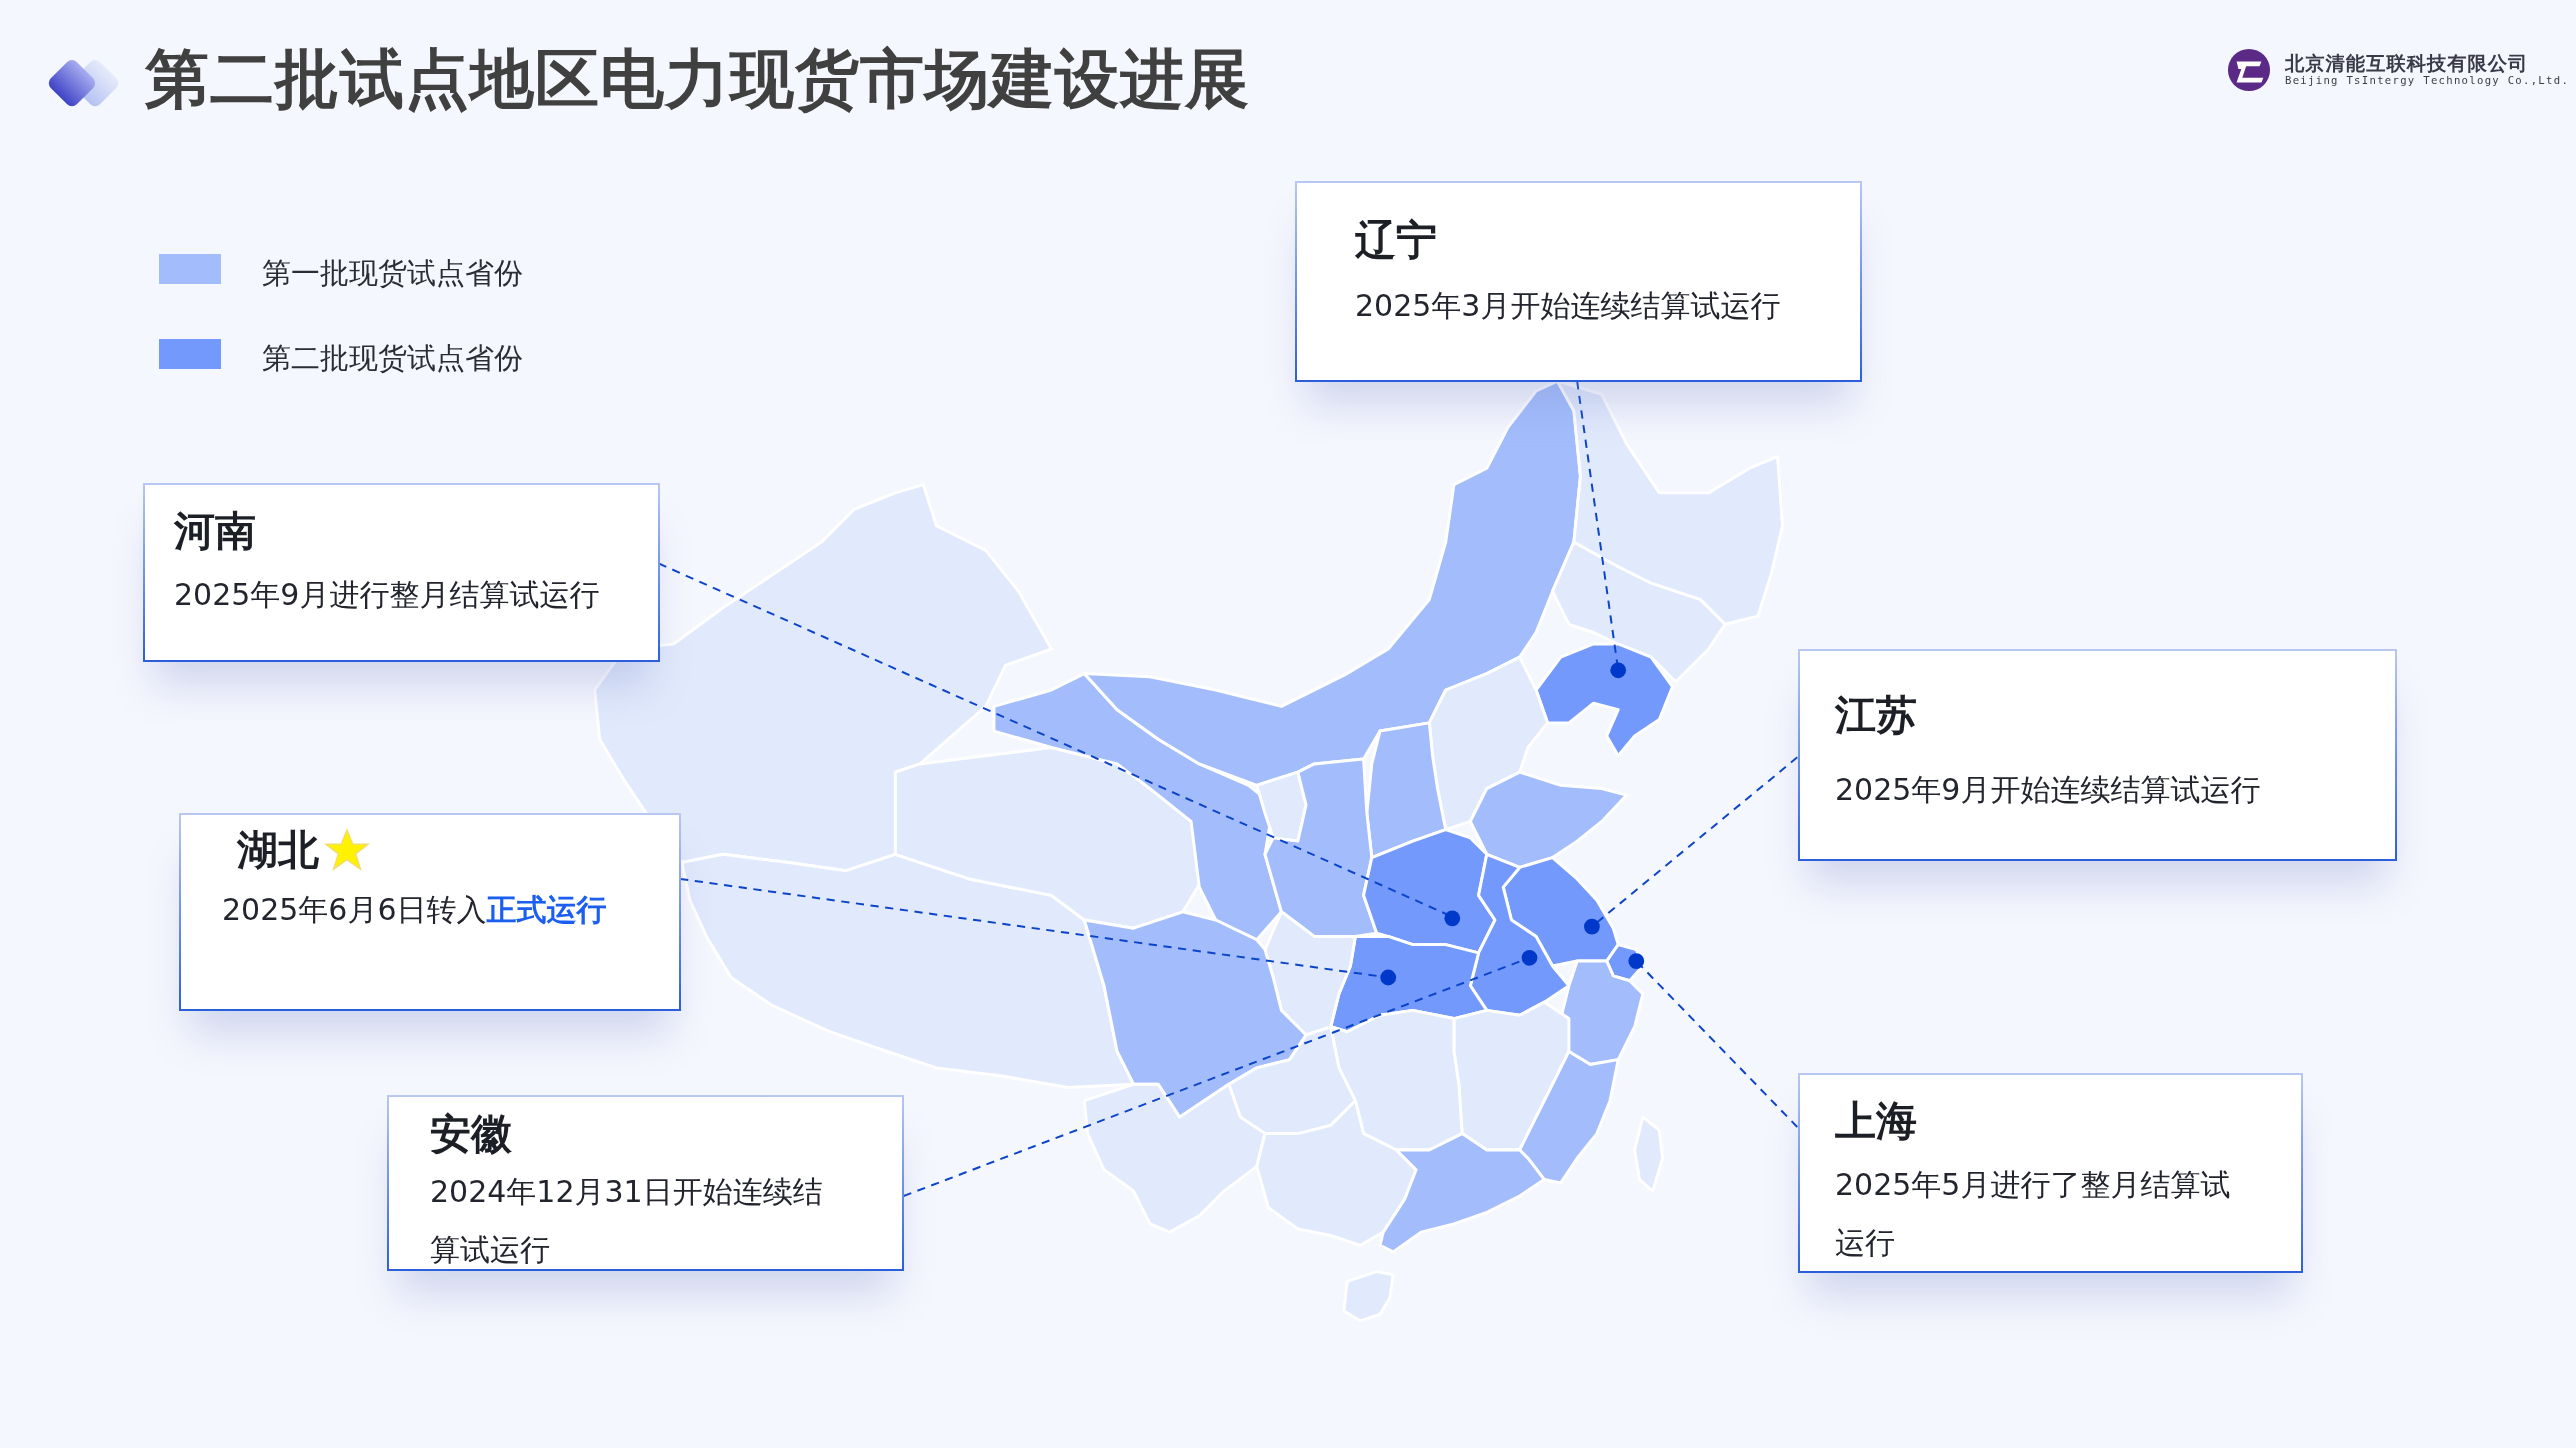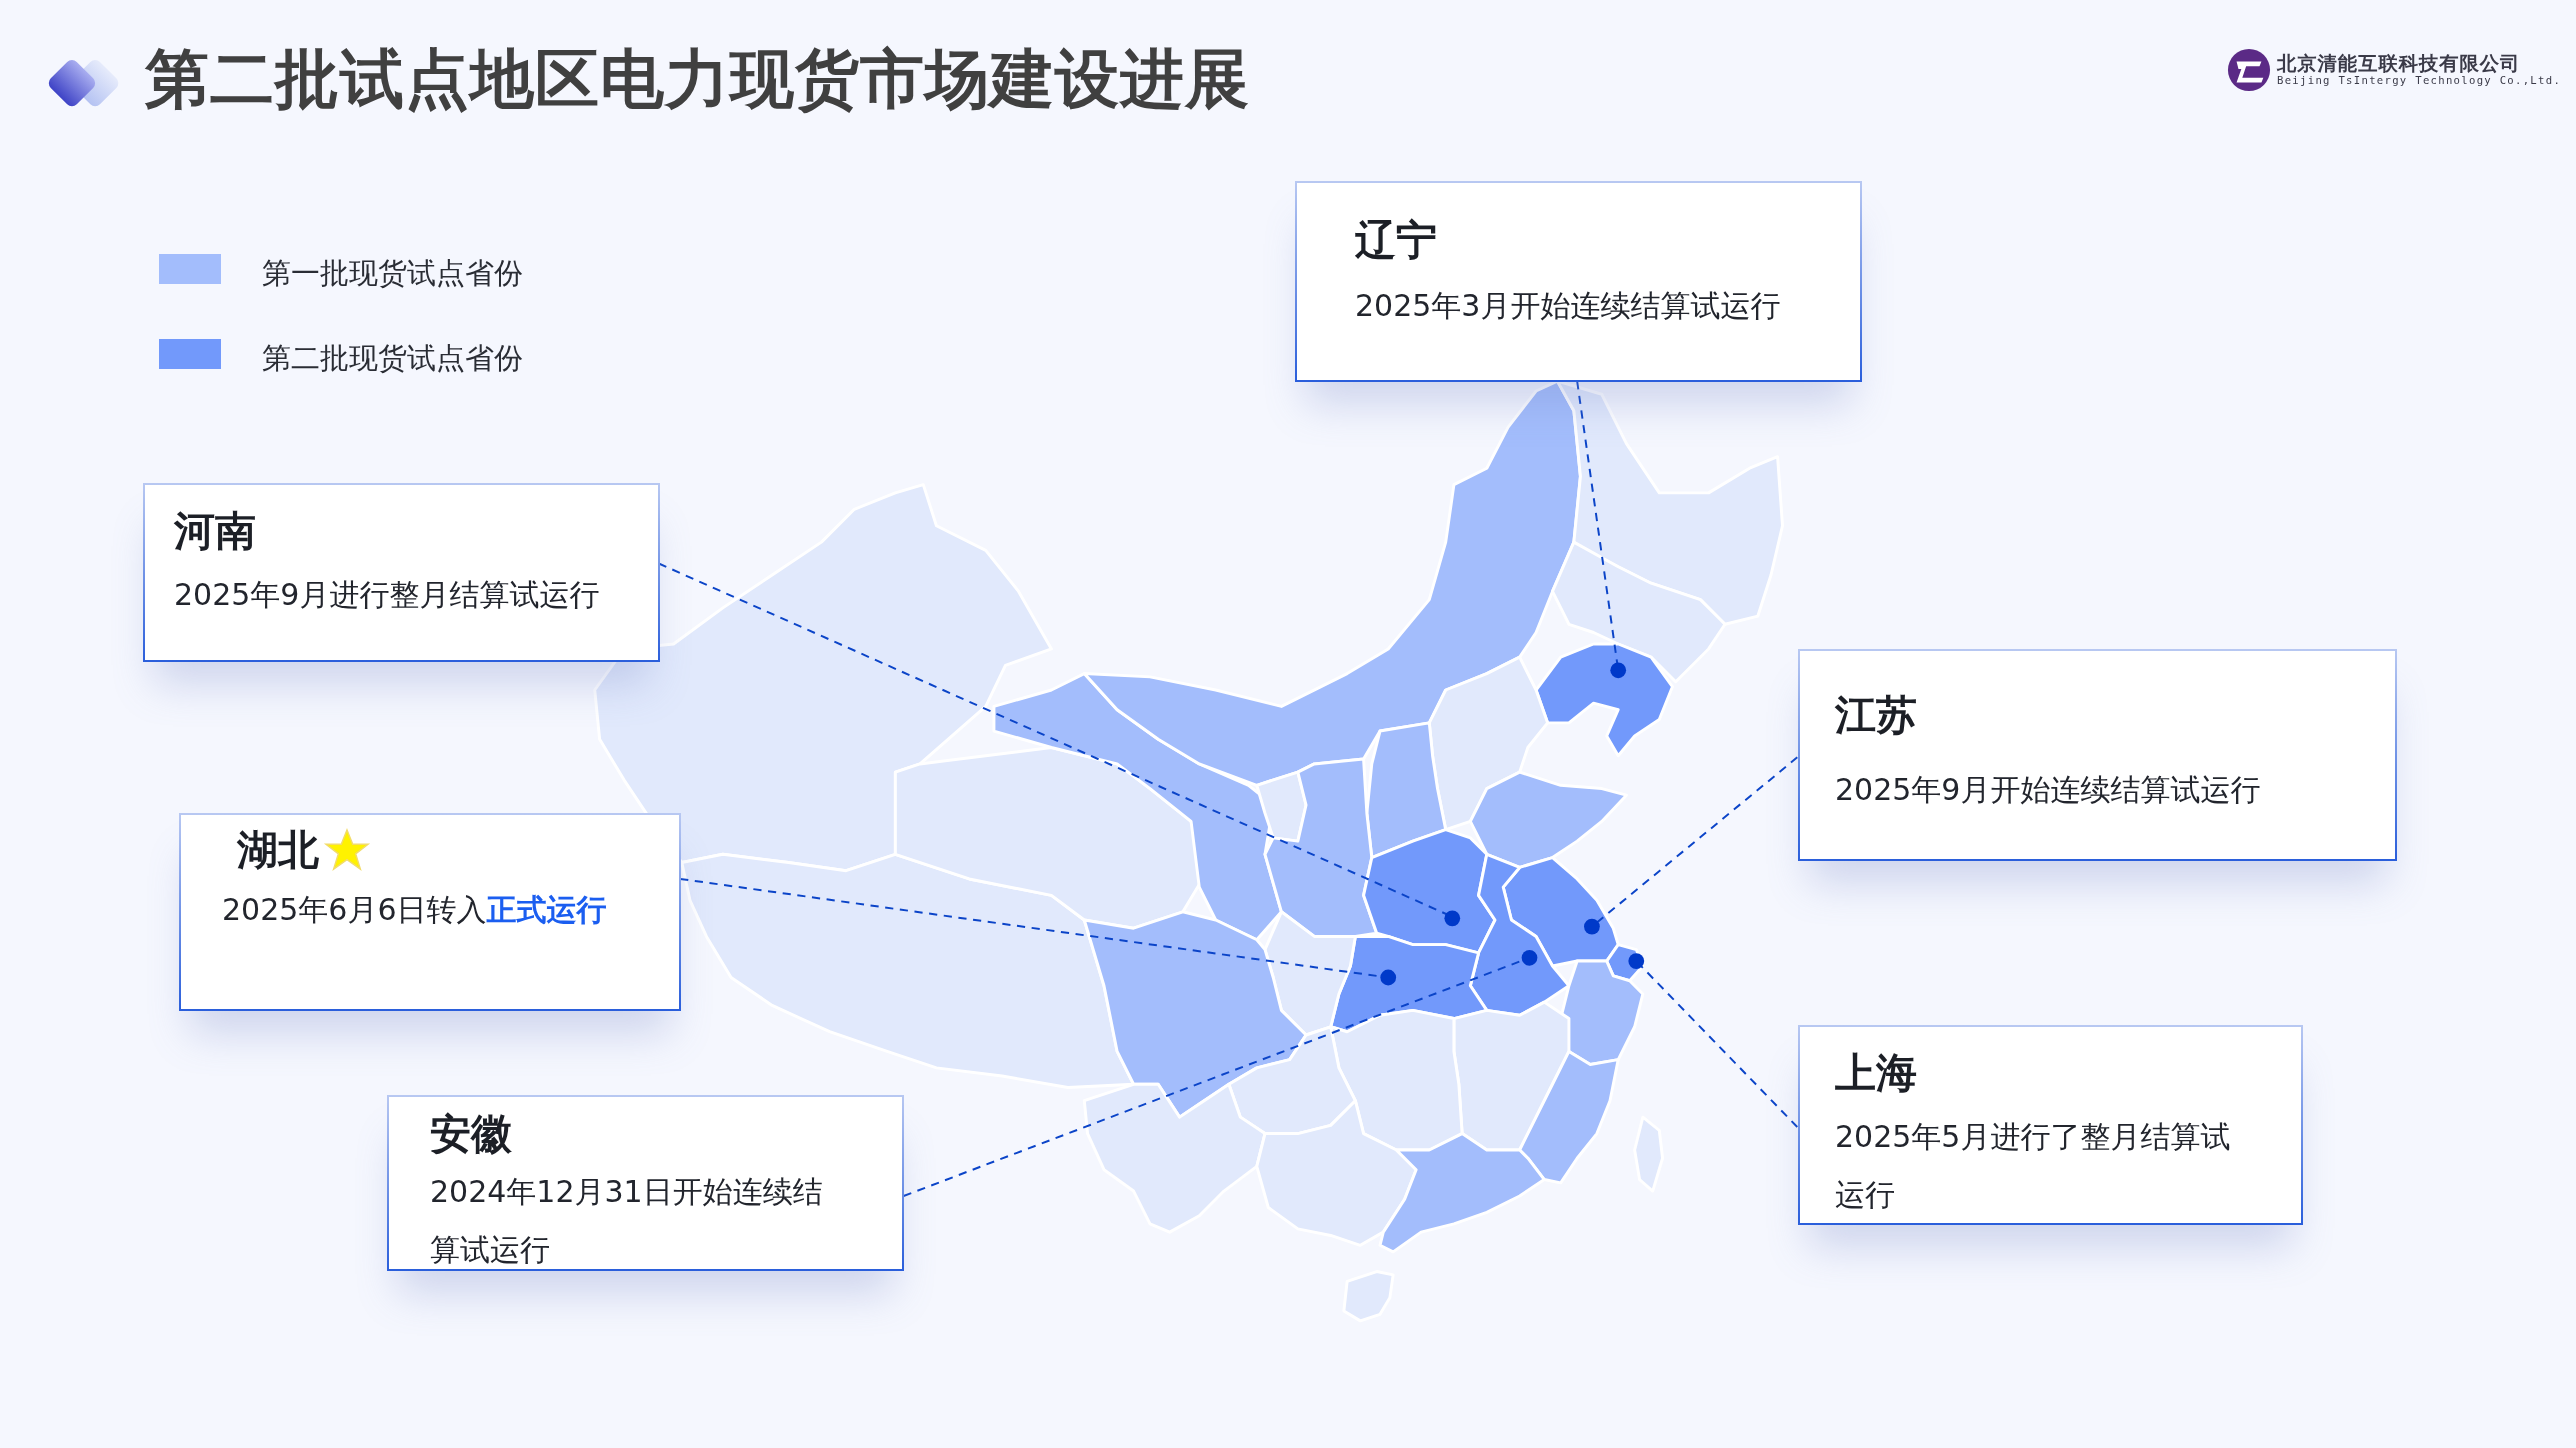--- a/index.html
+++ b/index.html
@@ -12,21 +12,21 @@
   }
   .map-layer { position: absolute; left: 0; top: 0; width: 2576px; height: 1449px; }
   .title-icon { position: absolute; left: 42px; top: 56px; width: 87px; height: 60px; }
   .page-title {
     position: absolute; left: 145px; top: 39px;
     font-size: 64px; font-weight: bold; letter-spacing: 1px; color: #404040;
     line-height: 81px;
   }
   .logo { position: absolute; left: 2227px; top: 46px; height: 48px; display: flex; align-items: center; }
   .logo-mark { width: 44px; height: 44px; }
-  .logo-text { margin-left: 6px; display: flex; flex-direction: column; }
+  .logo-text { margin-left: 14px; display: flex; flex-direction: column; }
   .logo-cn { font-size: 19.3px; color: #3a3a48; line-height: 21px; letter-spacing: 1px; font-weight: bold; }
   .logo-en { font-size: 10.6px; color: #3a3a48; line-height: 13.5px; letter-spacing: 1.3px; font-family: "DejaVu Sans Mono", monospace; }
 
   .legend { position: absolute; left: 159px; top: 211px; }
   .legend-item { display: flex; height: 39px; margin-bottom: 46px; margin-top: 43px; }
   .legend-swatch { width: 62px; height: 30px; }
   .legend-label { margin-left: 41px; font-size: 29px; color: #2a2d35; }
 
   .callout {
     position: absolute; background: #ffffff;
@@ -200,20 +200,20 @@
     <div>2024年12月31日开始连续结</div>
     <div>算试运行</div>
   </div>
 </div>
 
 <div class="callout" style="left:1798px; top:649px; width:599px; height:212px;">
   <div class="callout-name" style="left:35px; top:39px;">江苏</div>
   <div class="callout-desc" style="left:35px; top:110px;">2025年9月开始连续结算试运行</div>
 </div>
 
-<div class="callout" style="left:1798px; top:1025px; width:505px; height:200px;">
+<div class="callout" style="left:1798px; top:1073px; width:505px; height:200px;">
   <div class="callout-name" style="left:35px; top:21px;">上海</div>
   <div class="callout-desc" style="left:35px; top:81px;">
     <div>2025年5月进行了整月结算试</div>
     <div>运行</div>
   </div>
 </div>
 
 
 </body></html>

